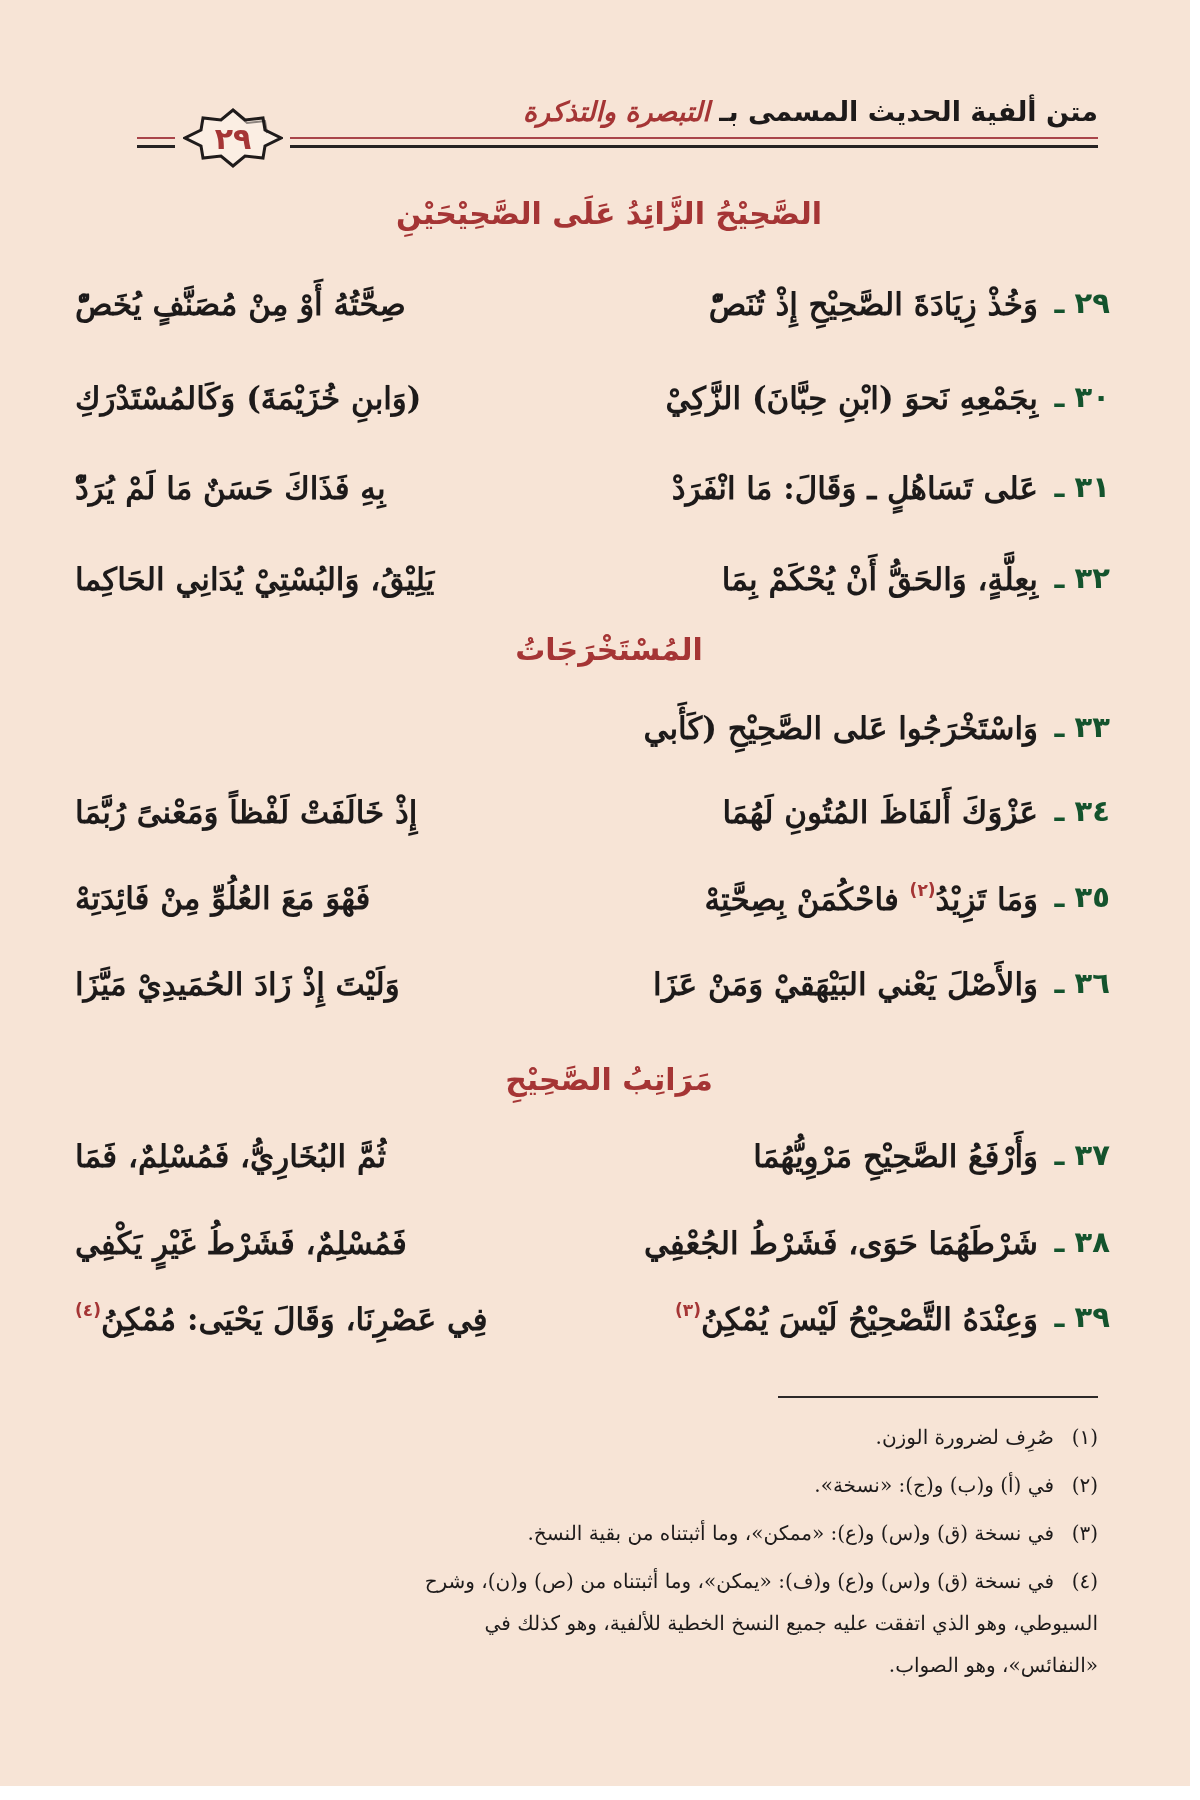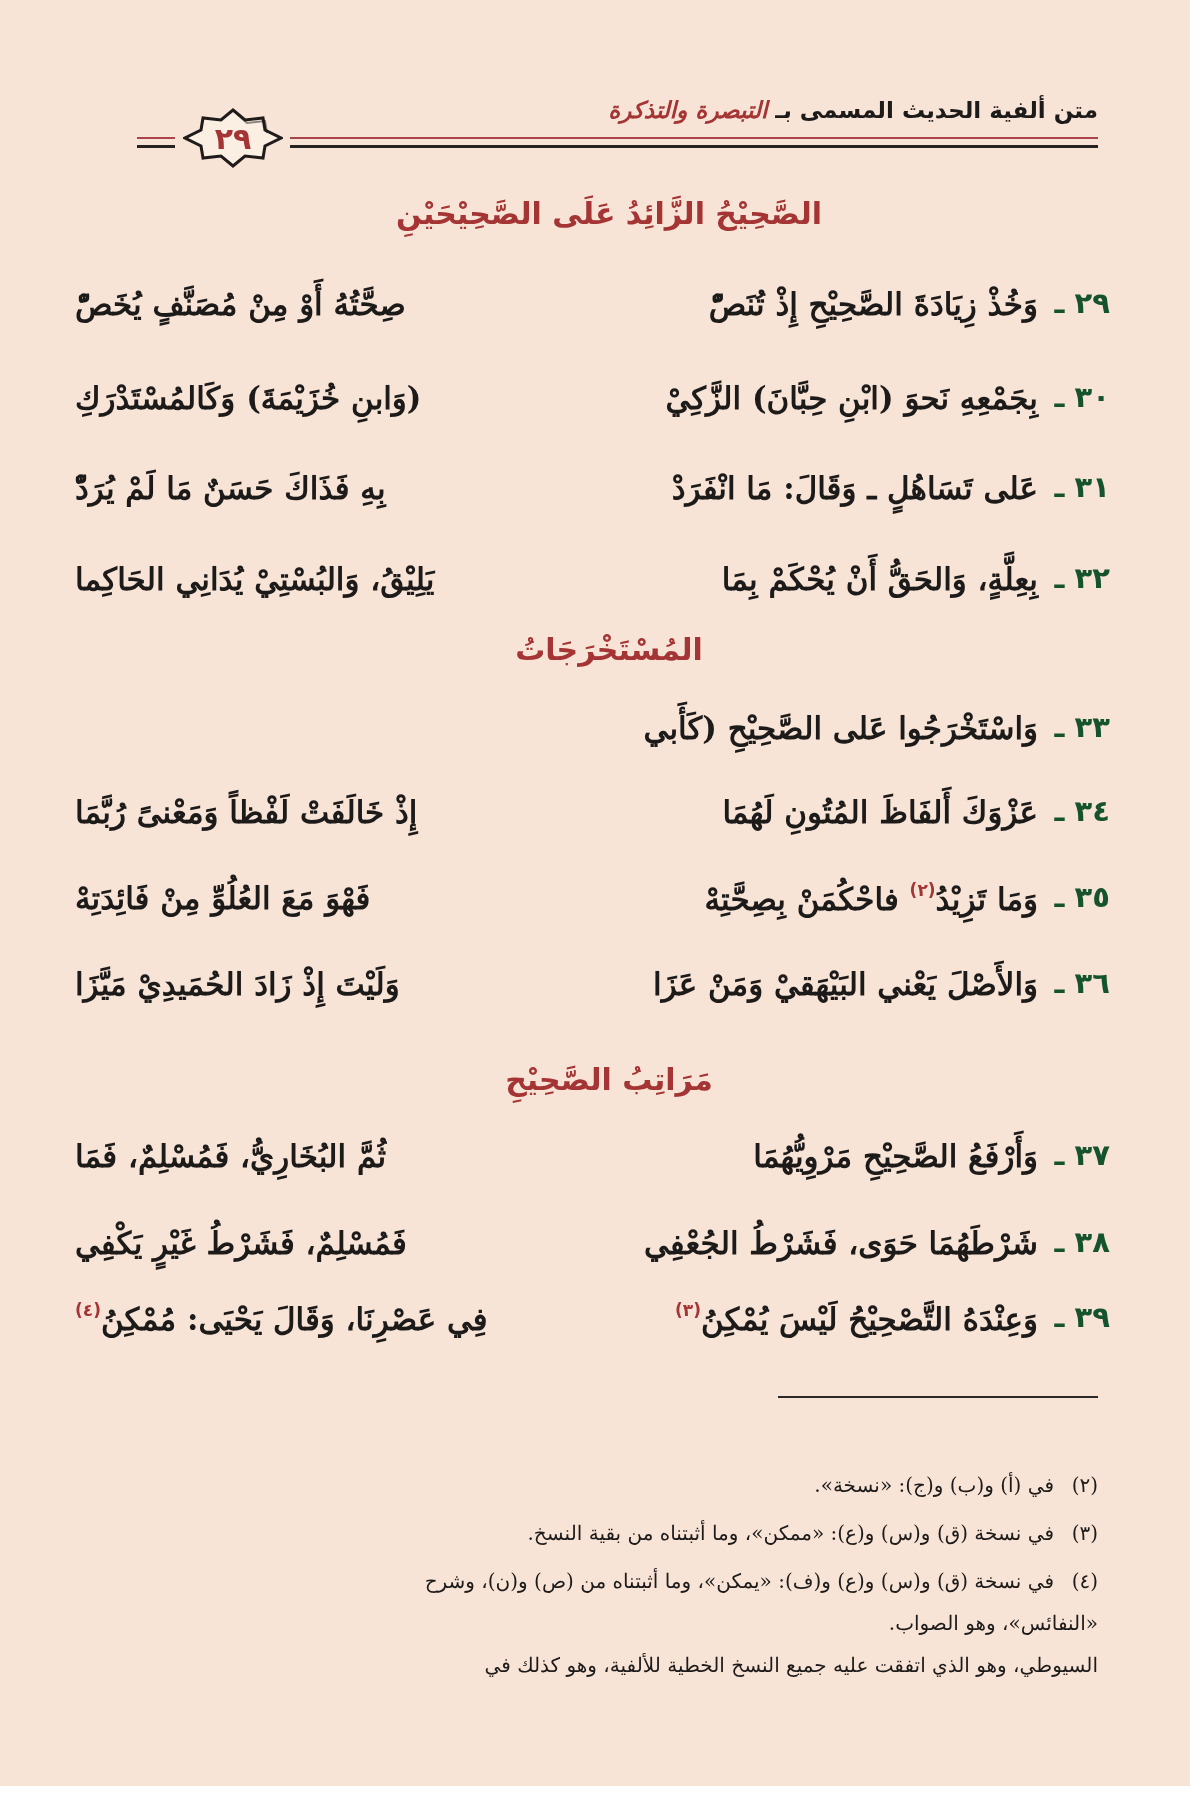--- a/index.html
+++ b/index.html
@@ -11,21 +11,21 @@
     .page {
       position: absolute; left: 0; top: 0;
       width: 1190px; height: 1786px;
       background: #f7e4d6;
       direction: rtl;
     }
     
     .running-head {
       position: absolute; top: 96px; right: 92px;
       font-family: "DejaVu Sans", sans-serif;
-      font-weight: bold; font-size: 23px; color: #1d1a1a;
+      font-weight: bold; font-size: 27px; color: #1d1a1a;
       white-space: nowrap;
     }
     .running-head .accent { color: #a53535; font-family: "DejaVu Serif", serif; font-style: italic; }
     .rule-red { position: absolute; top: 137px; left: 290px; right: 92px; height: 2px; background: #a9454a; }
     .rule-black { position: absolute; top: 145px; left: 290px; right: 92px; height: 3px; background: #262222; }
     .rule-left-red { position: absolute; top: 137px; left: 137px; width: 38px; height: 2px; background: #a9454a; }
     .rule-left-black { position: absolute; top: 145px; left: 137px; width: 38px; height: 3px; background: #262222; }
     .page-badge {
       position: absolute; left: 183px; top: 108px; width: 100px; height: 60px;
     }
@@ -143,25 +143,28 @@
     <span class="h2">فَمُسْلِمٌ، فَشَرْطُ غَيْرٍ يَكْفِي</span>
   </div>
   <div class="verse" style="top:1300px">
     <span class="vnum">٣٩ ـ</span>
     <span class="h1"><span>وَعِنْدَهُ التَّصْحِيْحُ لَيْسَ يُمْكِنُ</span><sup class="fn">(٣)</sup></span>
     <span class="h2"><span>فِي عَصْرِنَا، وَقَالَ يَحْيَى: مُمْكِنُ</span><sup class="fn">(٤)</sup></span>
   </div>
 
   <div class="fn-rule"></div>
 
+  <div class="footnote" style="top:1418px">
+    <span class="fnum">(١)</span><span>صُرِف لضرورة الوزن.</span>
+  </div>
   <div class="footnote" style="top:1466px">
     <span class="fnum">(٢)</span><span>في (أ) و(ب) و(ج): «نسخة».</span>
   </div>
   <div class="footnote" style="top:1514px">
     <span class="fnum">(٣)</span><span>في نسخة (ق) و(س) و(ع): «ممكن»، وما أثبتناه من بقية النسخ.</span>
   </div>
   <div class="footnote" style="top:1562px">
     <span class="fnum">(٤)</span><span>في نسخة (ق) و(س) و(ع) و(ف): «يمكن»، وما أثبتناه من (ص) و(ن)، وشرح</span>
+    <span class="cont" style="margin-top:4px">السيوطي، وهو الذي اتفقت عليه جميع النسخ الخطية للألفية، وهو كذلك في</span>
     <span class="cont" style="margin-top:4px">«النفائس»، وهو الصواب.</span>
-    <span class="cont" style="margin-top:4px">السيوطي، وهو الذي اتفقت عليه جميع النسخ الخطية للألفية، وهو كذلك في</span>
   </div>
 
 </div>
 
 </body></html>

